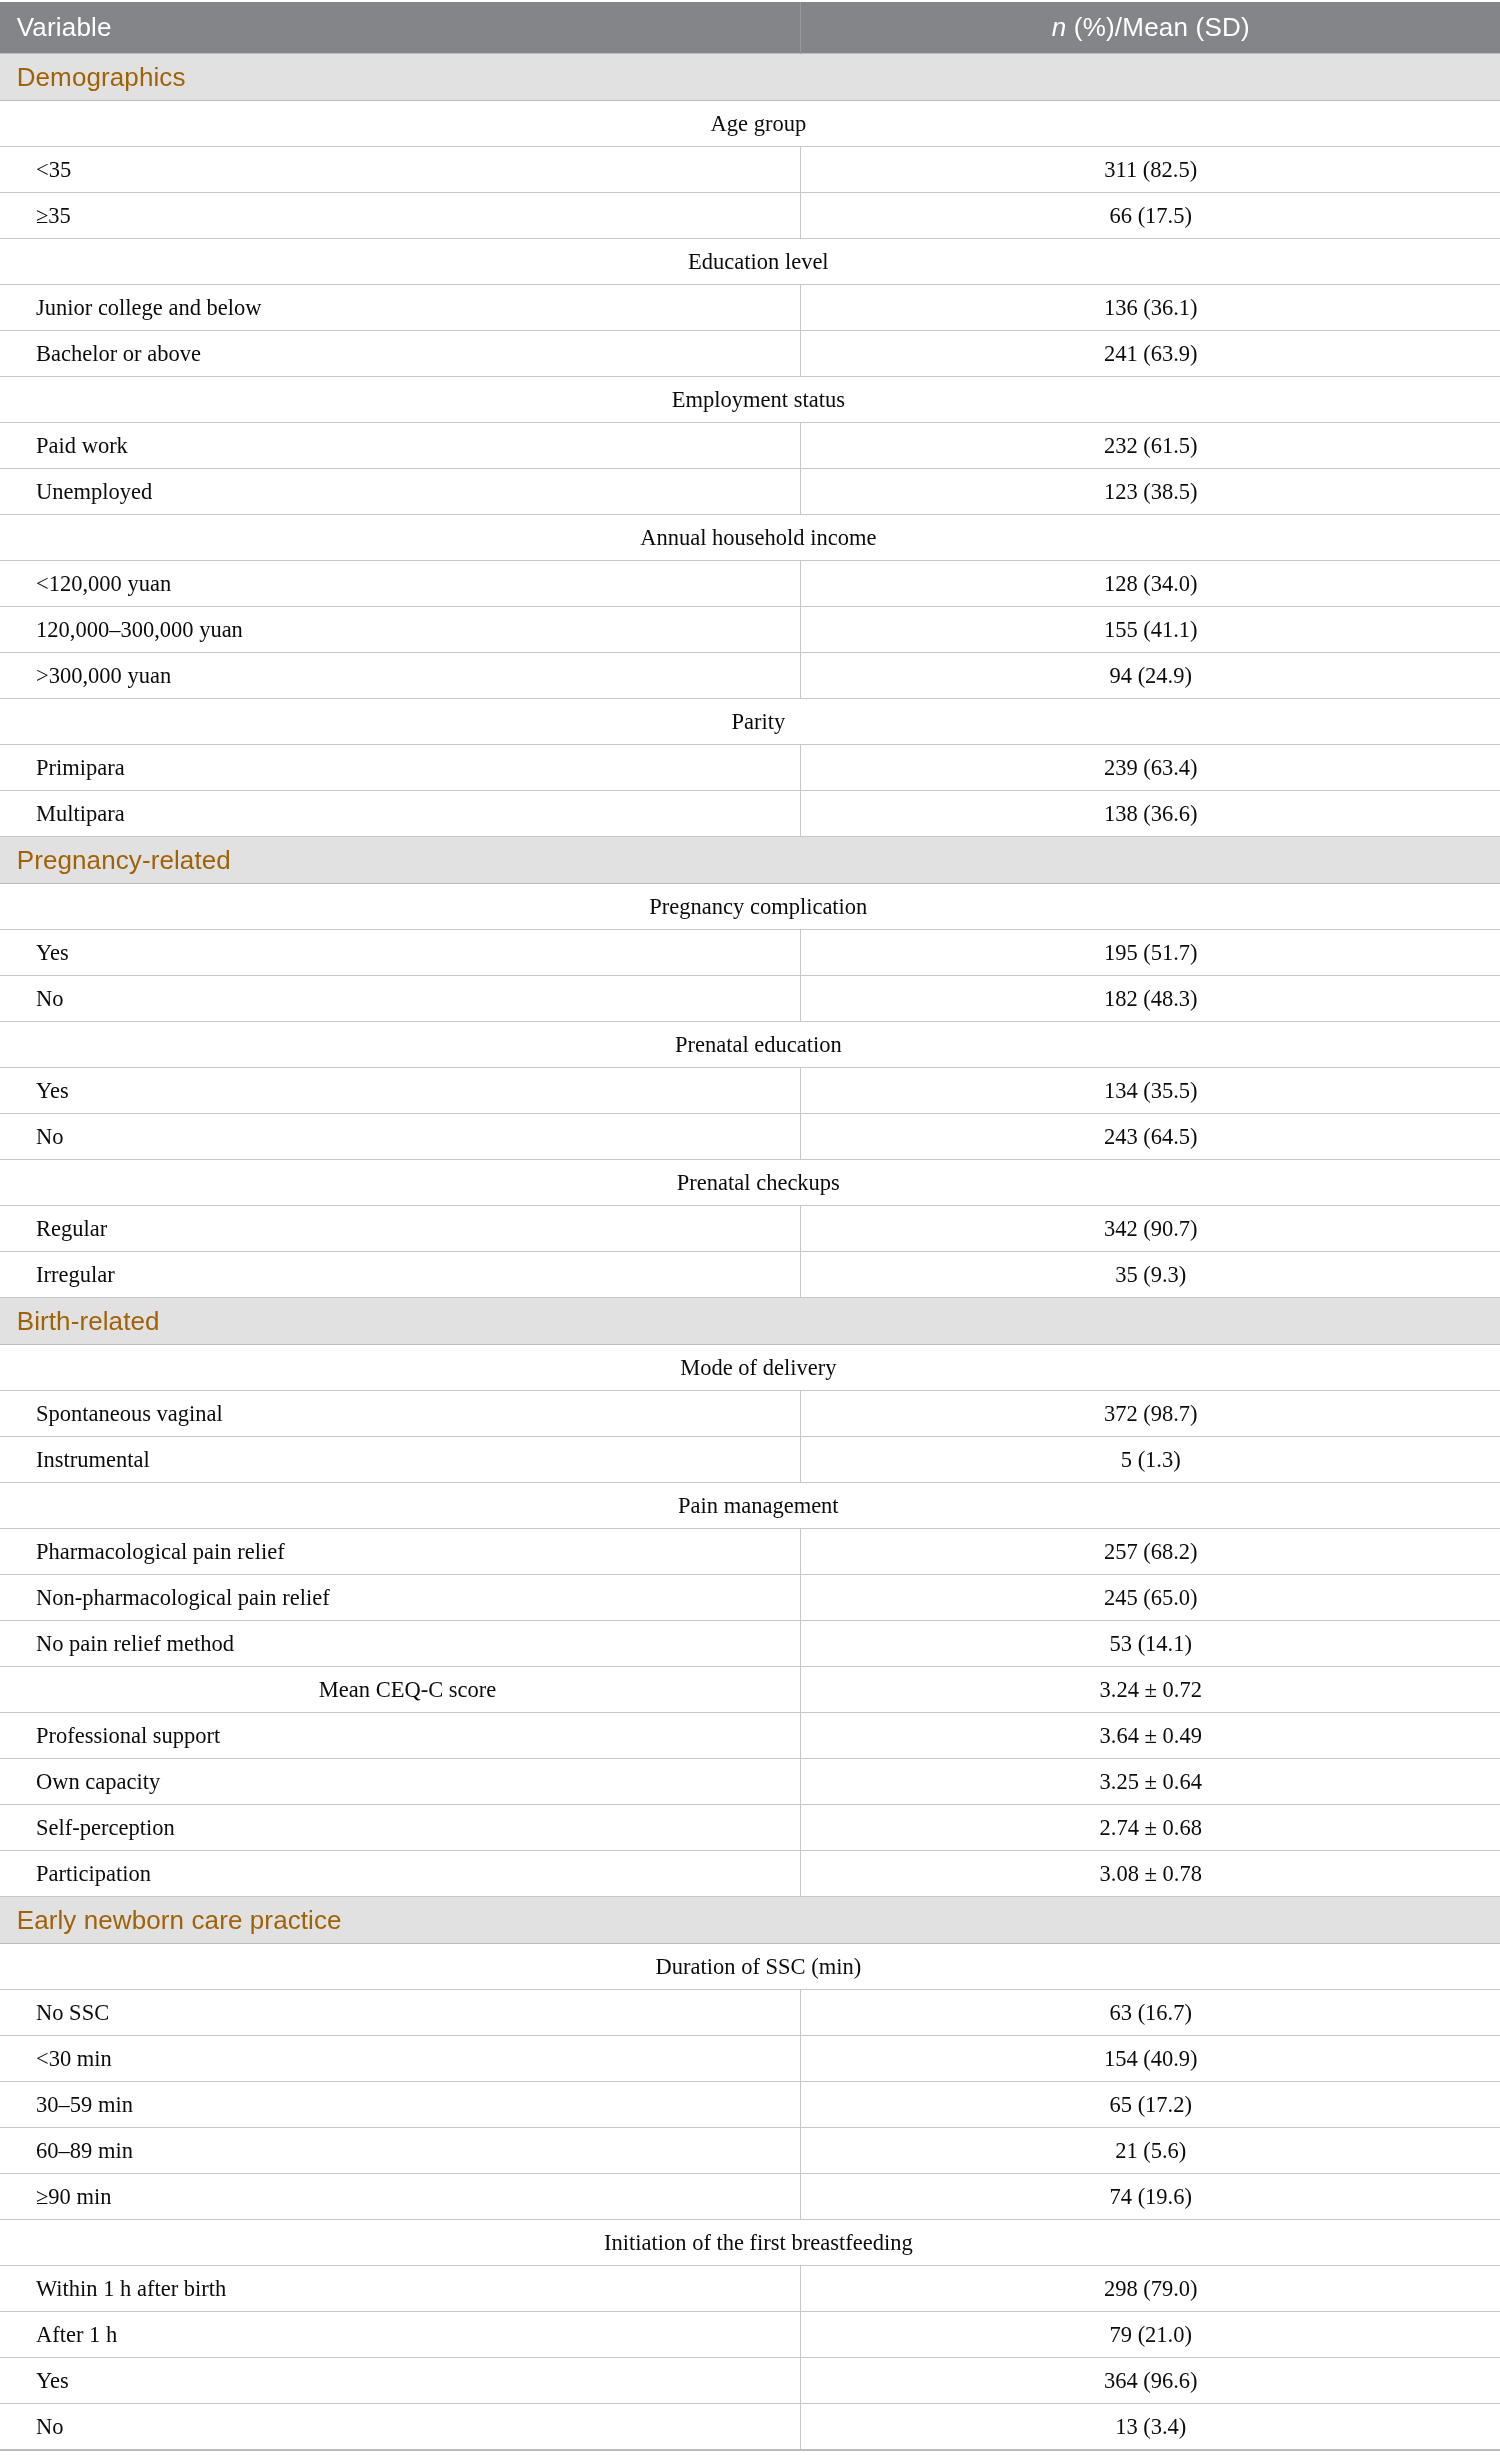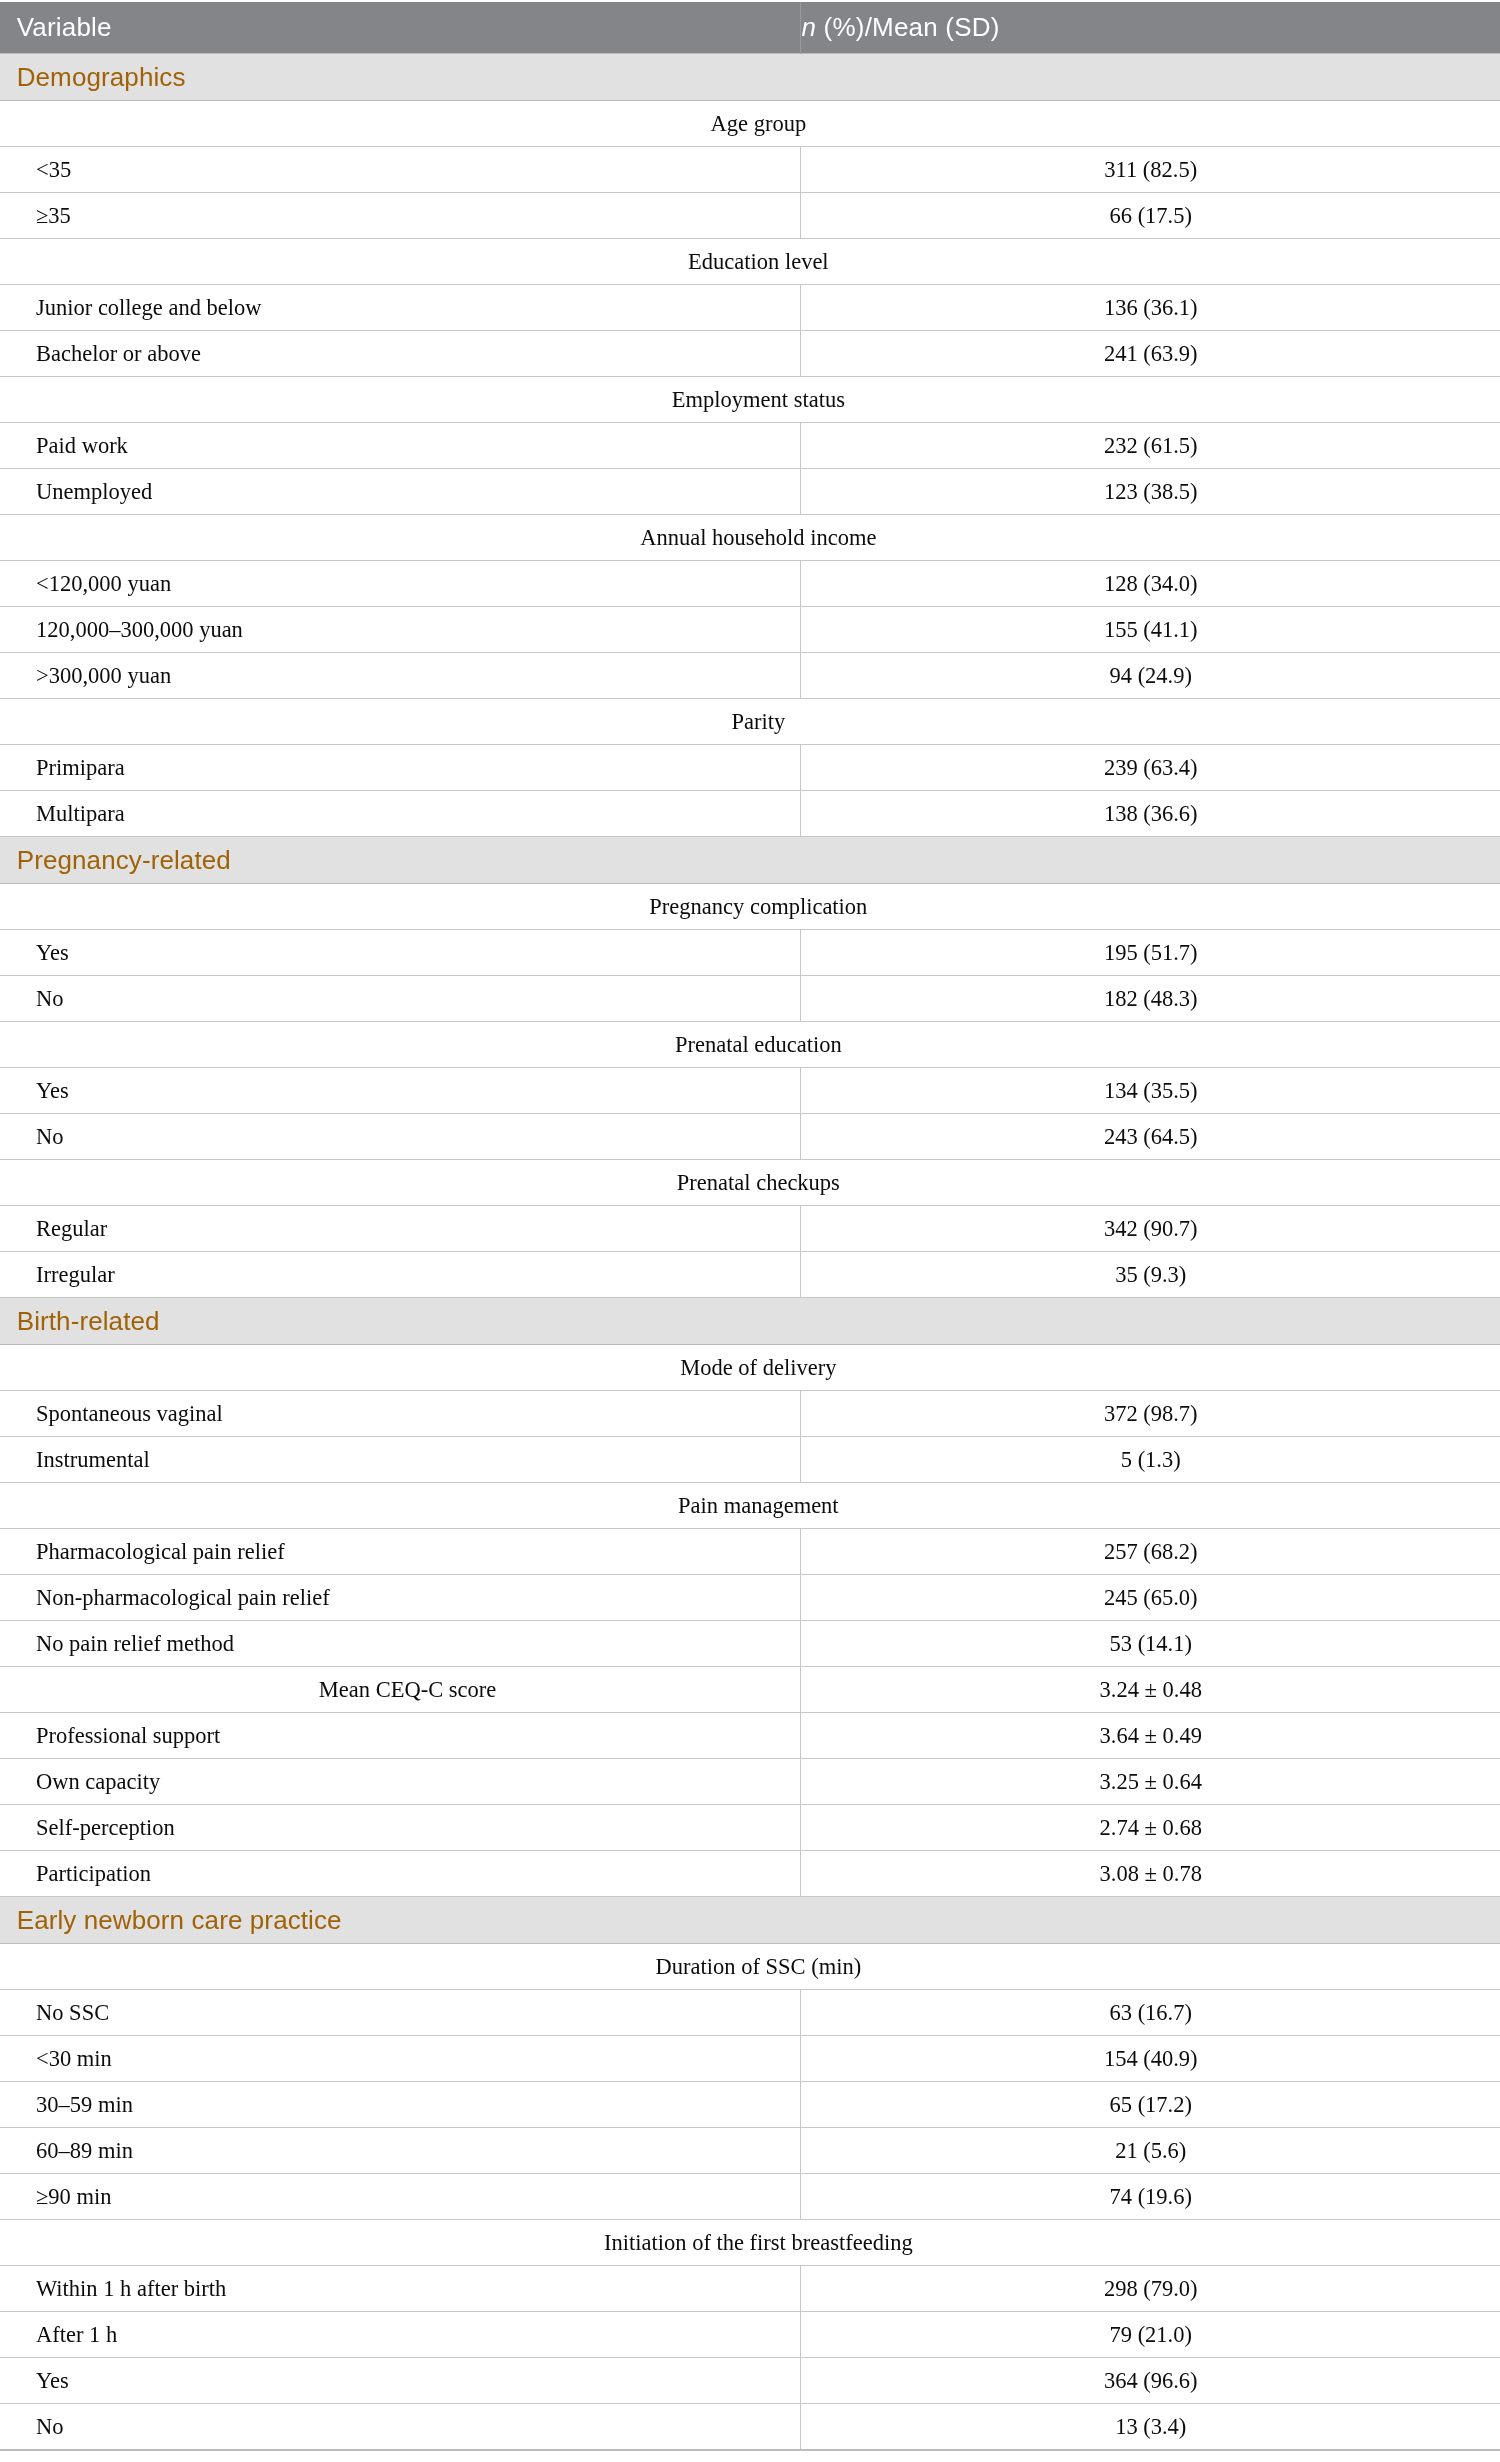--- a/index.html
+++ b/index.html
@@ -39,21 +39,21 @@
     font-weight: 400;
     height: 49px;
     vertical-align: middle;
     letter-spacing: 0.2px;
   }
   th.col-label {
     text-align: left;
     padding-left: 16.7px;
   }
   th.col-value {
-    text-align: left;
+    text-align: center;
     border-left: 1.5px solid var(--header-divider);
   }
   th.col-value em {
     font-style: italic;
   }
 
   tr.section-row td {
     background: var(--section-bg);
     color: #a16207;
     font-family: "Liberation Sans", sans-serif;
@@ -222,21 +222,21 @@
         <tr class="body-row">
           <td class="label-cell indent-1">Non-pharmacological pain relief</td>
           <td class="value-cell">245 (65.0)</td>
         </tr>
         <tr class="body-row">
           <td class="label-cell indent-1">No pain relief method</td>
           <td class="value-cell">53 (14.1)</td>
         </tr>
         <tr class="body-row">
           <td class="label-cell indent-0">Mean CEQ-C score</td>
-          <td class="value-cell">3.24 ± 0.48</td>
+          <td class="value-cell">3.24 ± 0.72</td>
         </tr>
         <tr class="body-row">
           <td class="label-cell indent-1">Professional support</td>
           <td class="value-cell">3.64 ± 0.49</td>
         </tr>
         <tr class="body-row">
           <td class="label-cell indent-1">Own capacity</td>
           <td class="value-cell">3.25 ± 0.64</td>
         </tr>
         <tr class="body-row">

